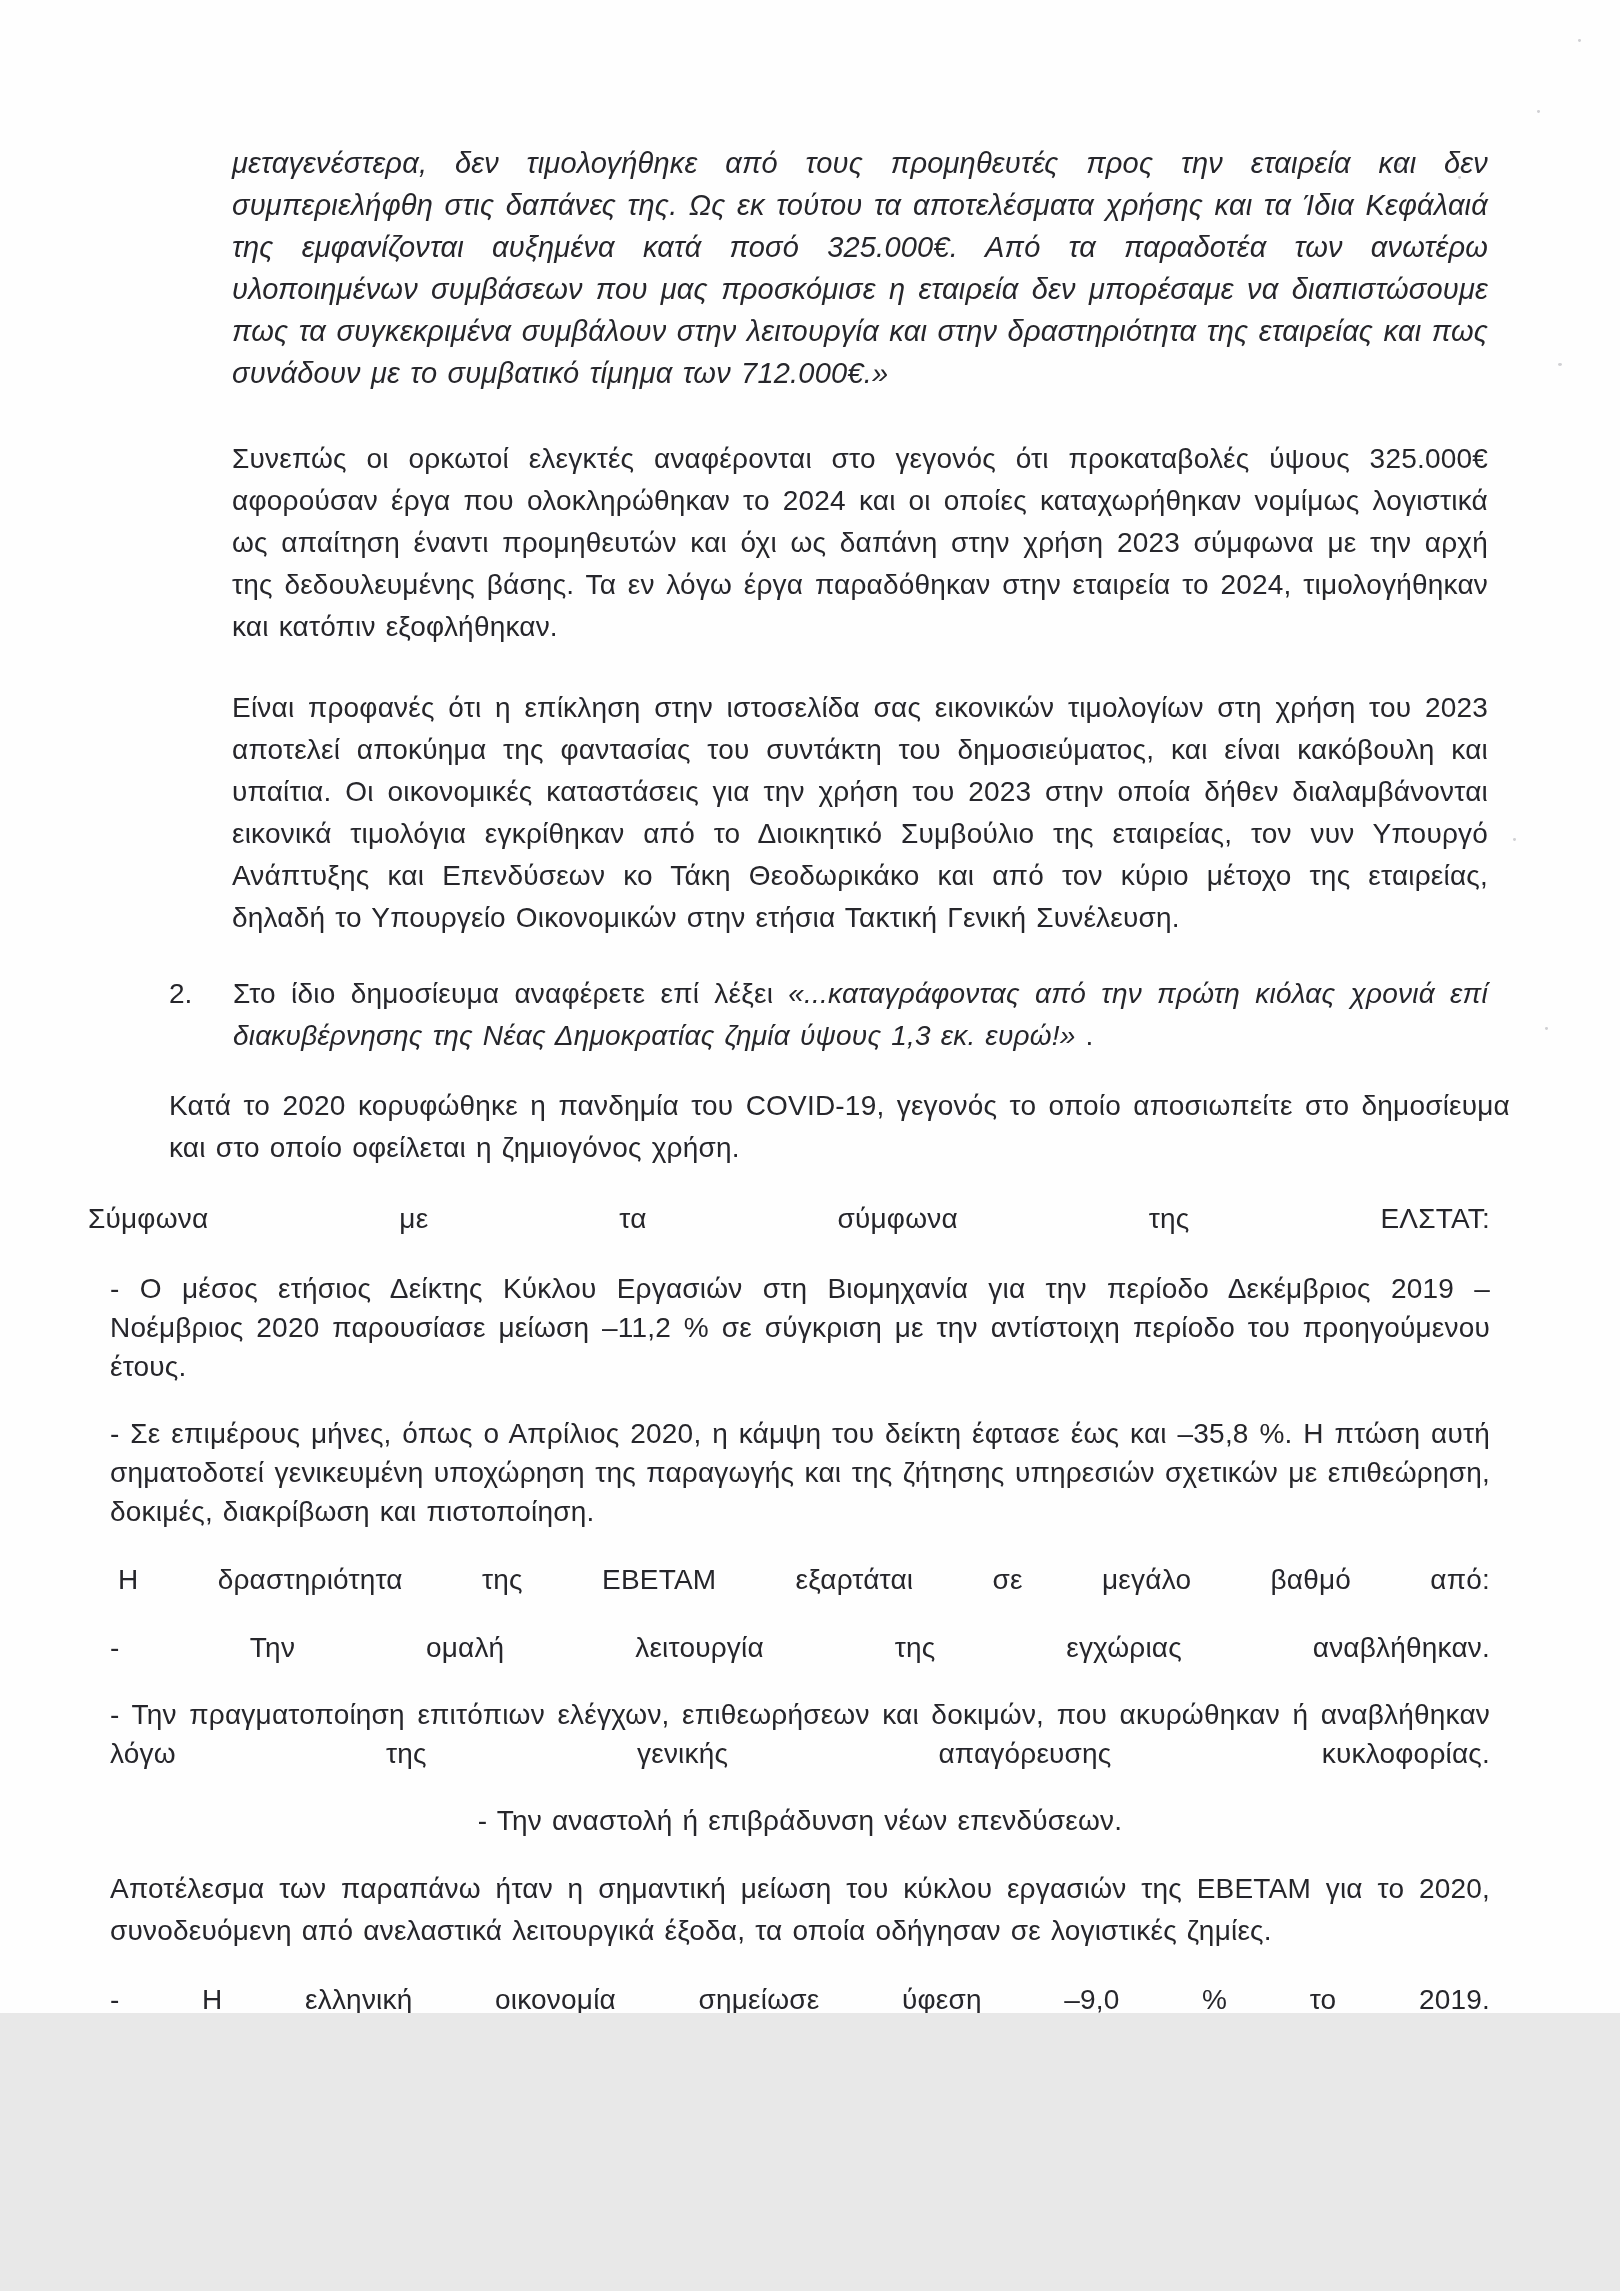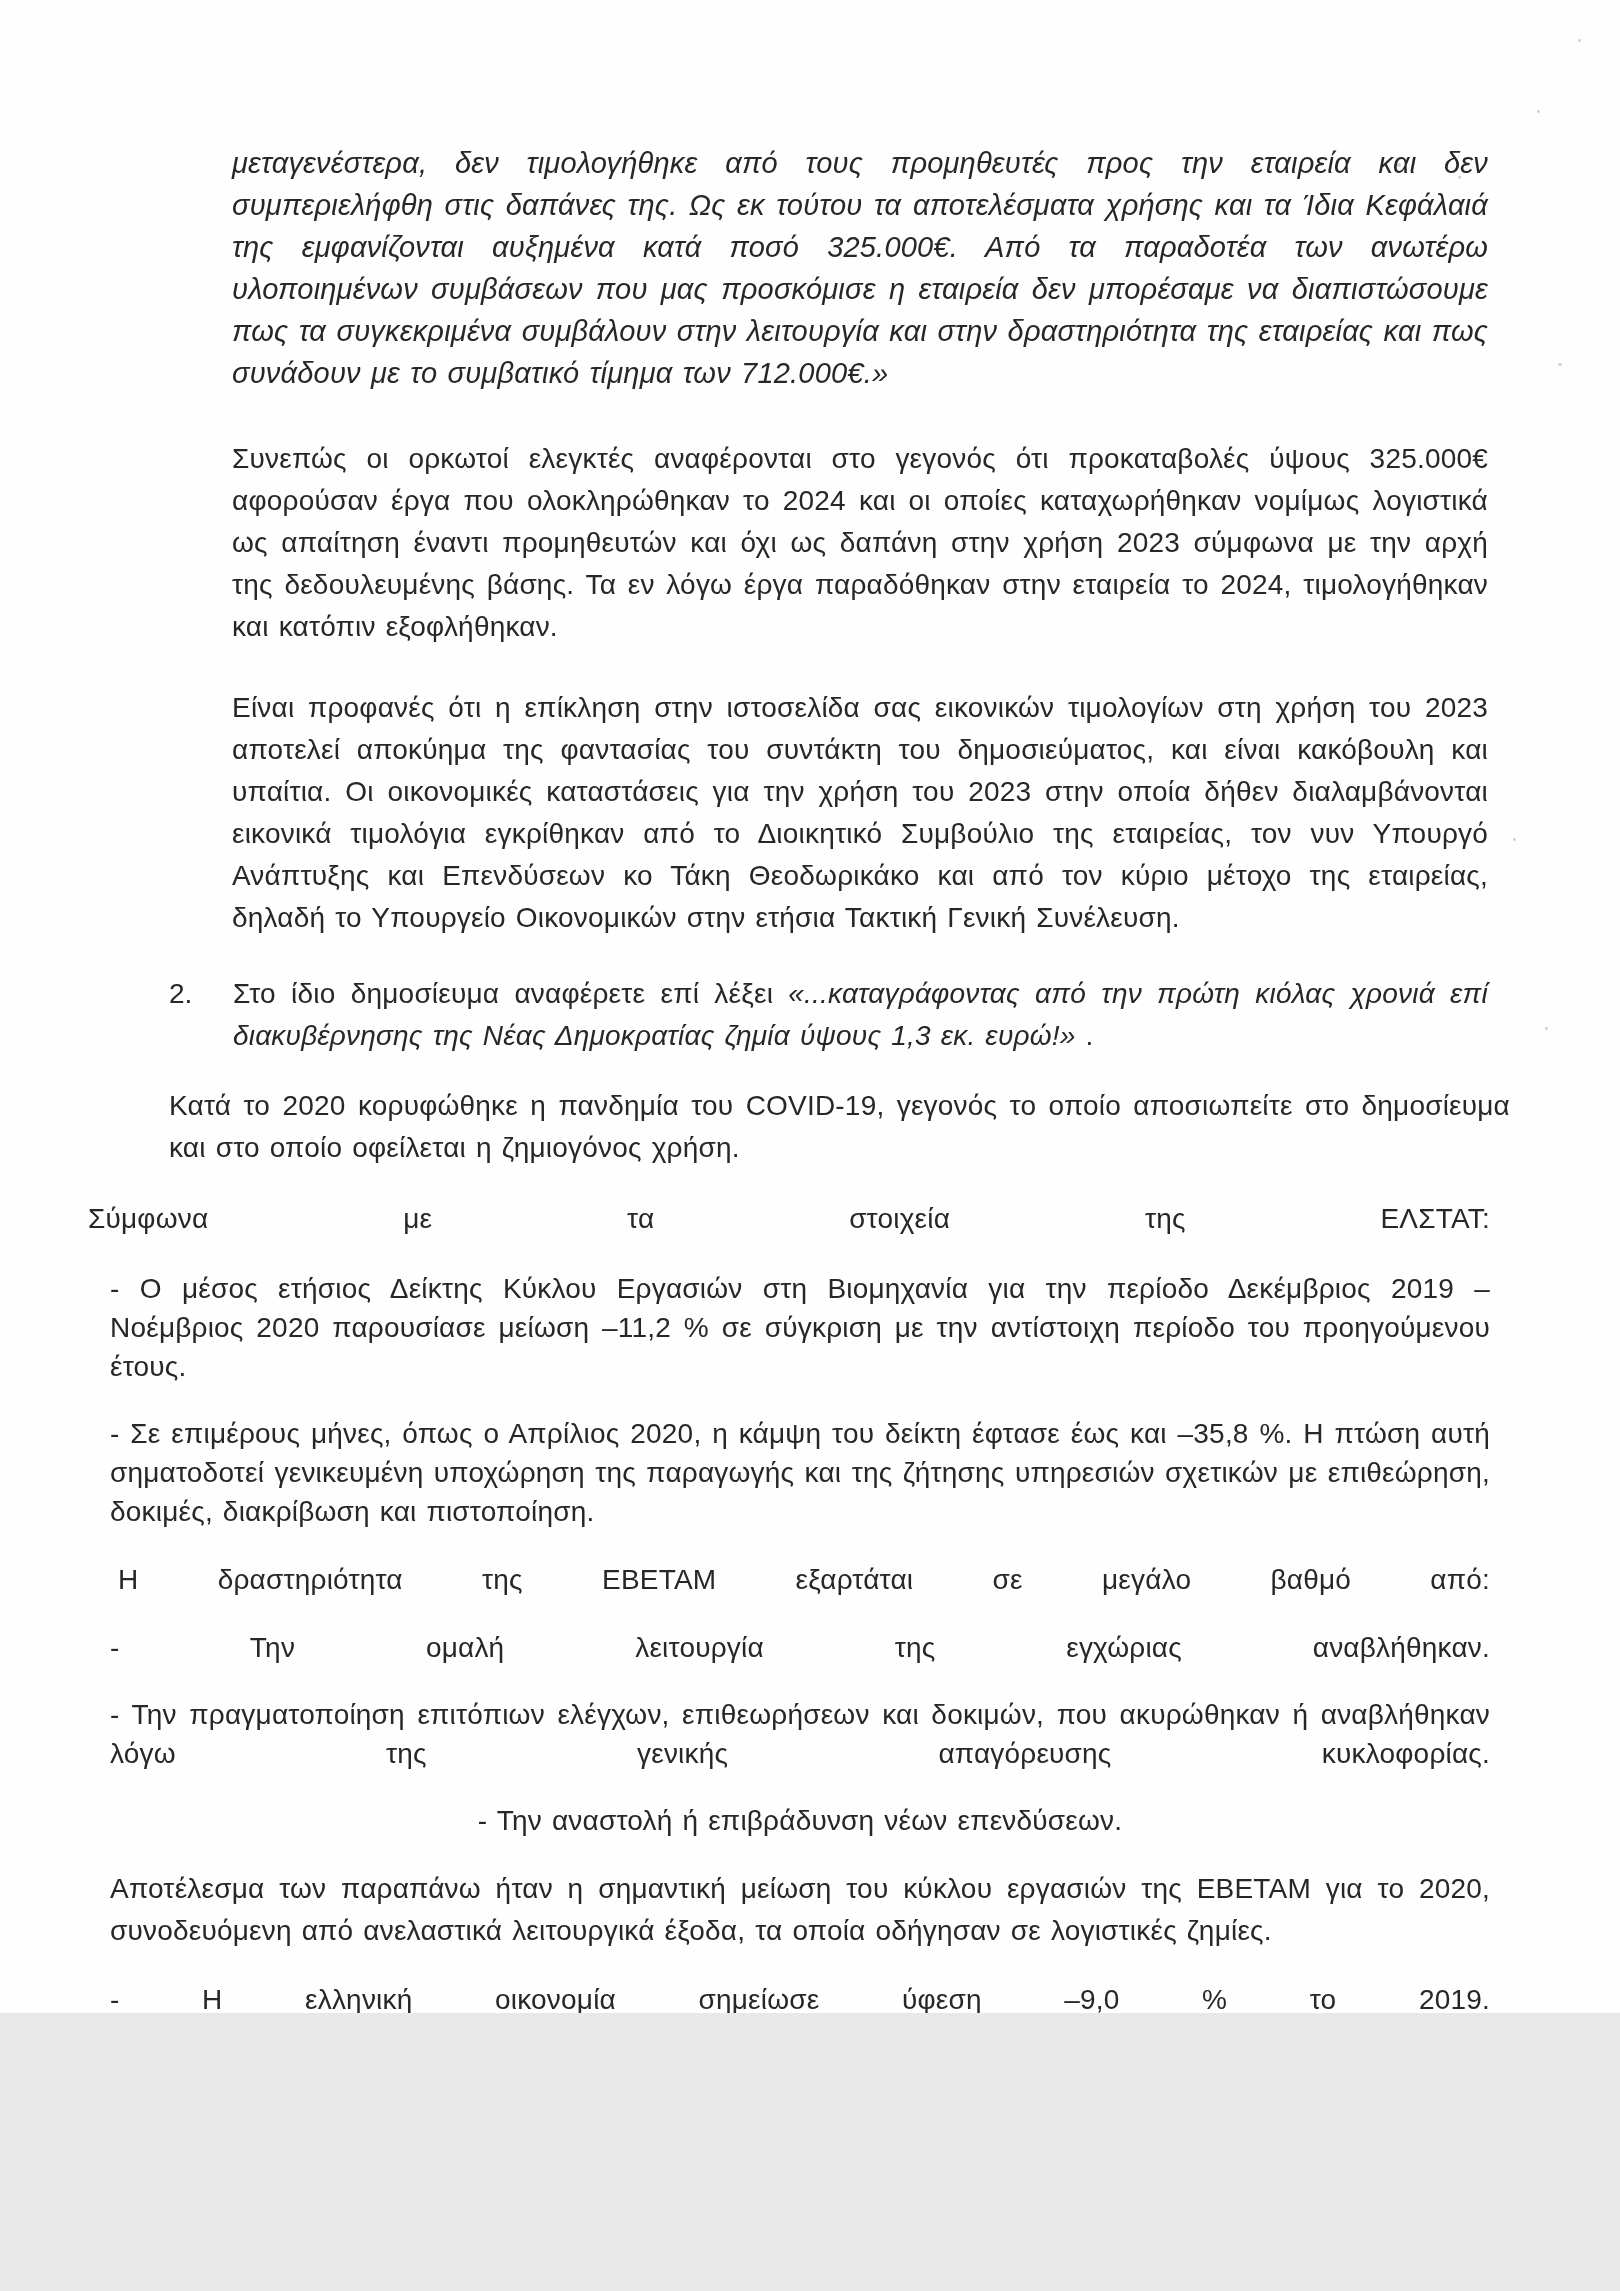--- a/index.html
+++ b/index.html
@@ -110,21 +110,21 @@
 
   <p class="para indent p3">Είναι προφανές ότι η επίκληση στην ιστοσελίδα σας εικονικών τιμολογίων στη χρήση του 2023 αποτελεί αποκύημα της φαντασίας του συντάκτη του δημοσιεύματος, και είναι κακόβουλη και υπαίτια. Οι οικονομικές καταστάσεις για την χρήση του 2023 στην οποία δήθεν διαλαμβάνονται εικονικά τιμολόγια εγκρίθηκαν από το Διοικητικό Συμβούλιο της εταιρείας, τον νυν Υπουργό Ανάπτυξης και Επενδύσεων κο Τάκη Θεοδωρικάκο και από τον κύριο μέτοχο της εταιρείας, δηλαδή το Υπουργείο Οικονομικών στην ετήσια Τακτική Γενική Συνέλευση.</p>
 
   <div class="item2">
     <span class="item2-num">2.</span>
     <div class="item2-text"><span>Στο ίδιο δημοσίευμα αναφέρετε επί λέξει </span><em>«...καταγράφοντας από την πρώτη κιόλας χρονιά επί διακυβέρνησης της Νέας Δημοκρατίας ζημία ύψους 1,3 εκ. ευρώ!»</em><span> .</span></div>
   </div>
 
   <p class="para covid">Κατά το 2020 κορυφώθηκε η πανδημία του COVID-19, γεγονός το οποίο αποσιωπείτε στο δημοσίευμα και στο οποίο οφείλεται η ζημιογόνος χρήση.</p>
 
-  <p class="para elstat force">Σύμφωνα με τα στοιχεία της ΕΛΣΤΑΤ:</p>
+  <p class="para elstat force">Σύμφωνα με τα σύμφωνα της ΕΛΣΤΑΤ:</p>
 
   <p class="para lower bullet1">- Ο μέσος ετήσιος Δείκτης Κύκλου Εργασιών στη Βιομηχανία για την περίοδο Δεκέμβριος 2019 – Νοέμβριος 2020 παρουσίασε μείωση –11,2 % σε σύγκριση με την αντίστοιχη περίοδο του προηγούμενου έτους.</p>
 
   <p class="para lower bullet2">- Σε επιμέρους μήνες, όπως ο Απρίλιος 2020, η κάμψη του δείκτη έφτασε έως και –35,8 %. Η πτώση αυτή σηματοδοτεί γενικευμένη υποχώρηση της παραγωγής και της ζήτησης υπηρεσιών σχετικών με επιθεώρηση, δοκιμές, διακρίβωση και πιστοποίηση.</p>
 
   <p class="para lower activity force">Η δραστηριότητα της ΕΒΕΤΑΜ εξαρτάται σε μεγάλο βαθμό από:</p>
 
   <p class="para lower force">- Την ομαλή λειτουργία της εγχώριας αναβλήθηκαν.</p>
 
   <p class="para lower force">- Την πραγματοποίηση επιτόπιων ελέγχων, επιθεωρήσεων και δοκιμών, που ακυρώθηκαν ή αναβλήθηκαν λόγω της γενικής απαγόρευσης κυκλοφορίας.</p>

